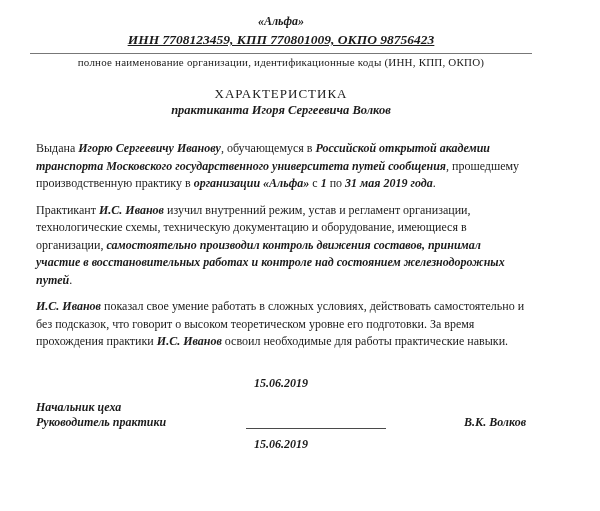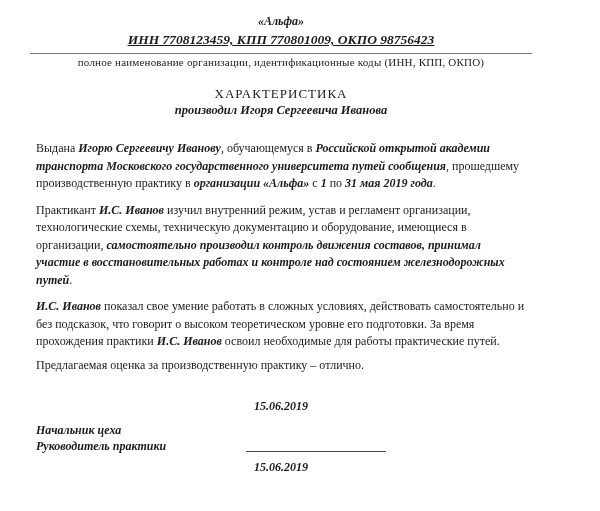--- a/index.html
+++ b/index.html
@@ -89,40 +89,40 @@
 
   <header class="org-header">
     <div class="org-name">«Альфа»</div>
     <div class="org-codes">ИНН 7708123459, КПП 770801009, ОКПО 98756423</div>
     <div class="header-rule"></div>
     <div class="header-caption">полное наименование организации, идентификационные коды (ИНН, КПП, ОКПО)</div>
   </header>
 
   <div class="title-block">
     <div class="doc-title">ХАРАКТЕРИСТИКА</div>
-    <div class="doc-subtitle">производил Игоря Сергеевича Иванова</div>
+    <div class="doc-subtitle">практиканта Игоря Сергеевича Волков</div>
   </div>
 
   <main class="doc-body">
     <p class="para"><span>Выдана </span><span class="bi">Игорю Сергеевичу Иванову</span><span>, обучающемуся в </span><span class="bi">Российской открытой академии транспорта Московского государственного университета путей сообщения</span><span>, прошедшему производственную практику в </span><span class="bi">организации «Альфа»</span><span> с </span><span class="bi">1</span><span> по </span><span class="bi">31 мая 2019 года</span><span>.</span></p>
     <p class="para"><span>Практикант </span><span class="bi">И.С. Иванов</span><span> изучил внутренний режим, устав и регламент организации, технологические схемы, техническую документацию и оборудование, имеющиеся в организации, </span><span class="bi">самостоятельно производил контроль движения составов, принимал участие в восстановительных работах и контроле над состоянием железнодорожных путей</span><span>.</span></p>
-    <p class="para p3"><span class="bi">И.С. Иванов</span><span> показал свое умение работать в сложных условиях, действовать самостоятельно и без подсказок, что говорит о высоком теоретическом уровне его подготовки. За время прохождения практики </span><span class="bi">И.С. Иванов</span><span> освоил необходимые для работы практические путей.</span></p>
-    <p class="para"><span>Предлагаемая оценка за производственную практику – отлично.</span></p>
+    <p class="para p3"><span class="bi">И.С. Иванов</span><span> показал свое умение работать в сложных условиях, действовать самостоятельно и без подсказок, что говорит о высоком теоретическом уровне его подготовки. За время прохождения практики </span><span class="bi">И.С. Иванов</span><span> освоил необходимые для работы практические навыки.</span></p>
   </main>
 
   <footer class="sig-block">
 
     <div class="sig-date">15.06.2019</div>
 
     <div class="sig-gap"></div>
 
     <div class="sig-row">
       <div class="sig-role">
         <div>Начальник цеха</div>
         <div>Руководитель практики</div>
       </div>
       <div class="sig-line"></div>
+      <div class="sig-name">В.К. Волков</div>
     </div>
     <div class="sig-date">15.06.2019</div>
 
   </footer>
 
 </div>
 
 </body></html>

